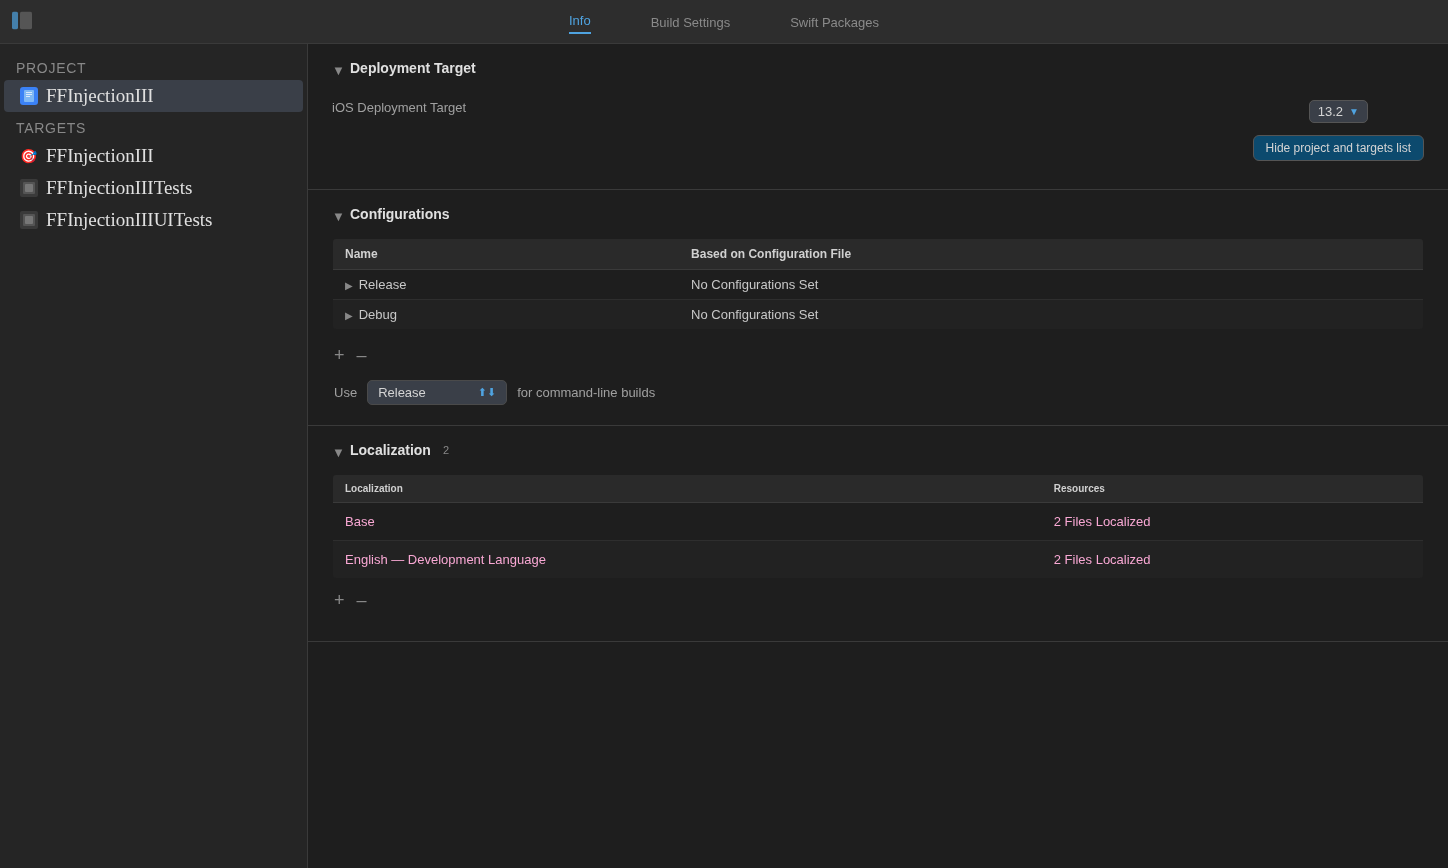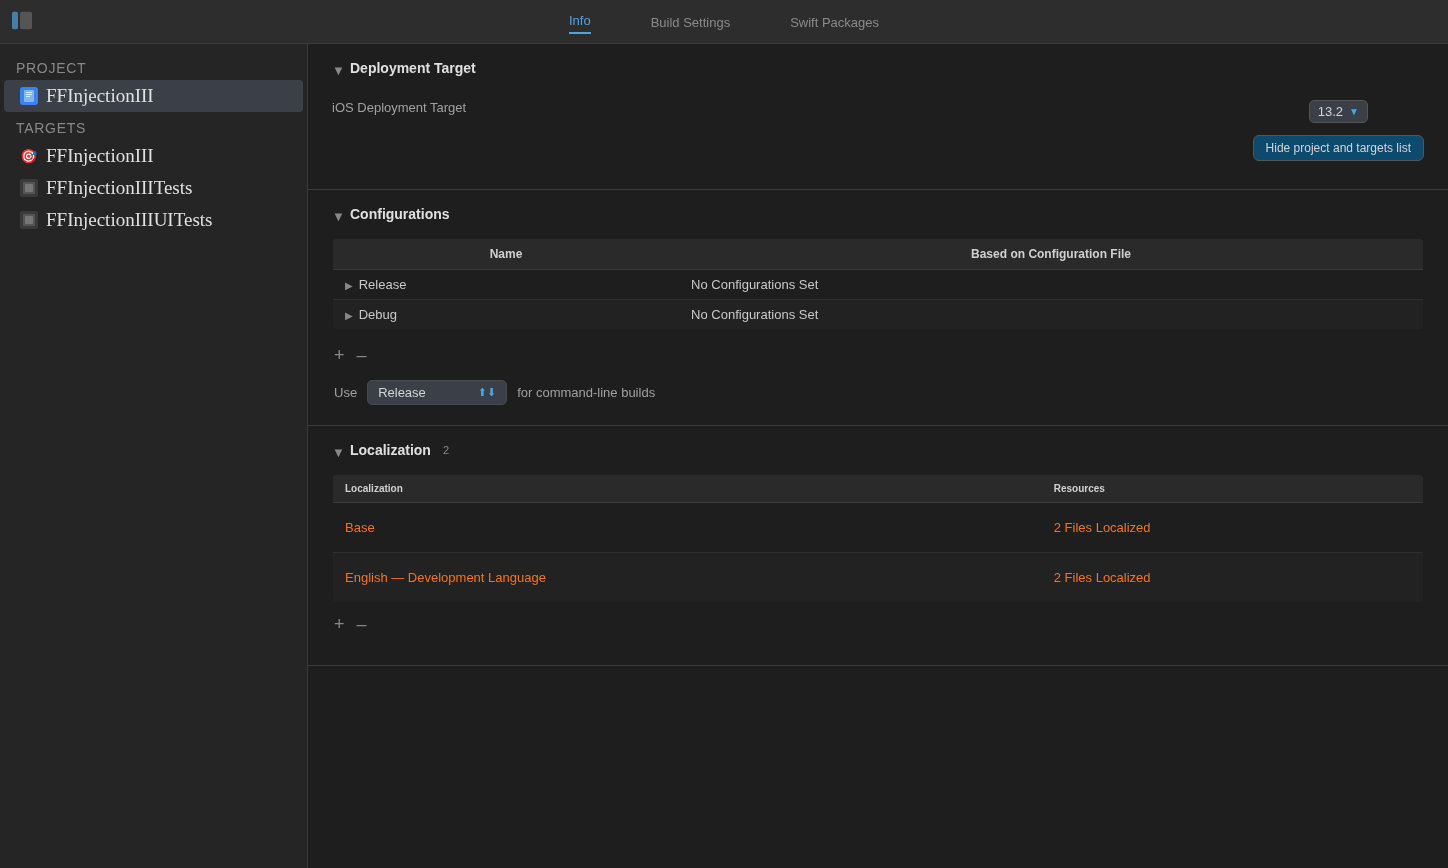--- a/index.html
+++ b/index.html
@@ -219,21 +219,21 @@
       border-radius: 4px;
       overflow: hidden;
       margin-bottom: 16px;
     }
     .config-table th {
       background: #2a2a2a;
       color: #d0d0d0;
       font-weight: 600;
       font-size: 12px;
       padding: 8px 12px;
-      text-align: center;
+      text-align: left;
       border-bottom: 1px solid #3a3a3a;
     }
     .config-table td {
       padding: 7px 12px;
       font-size: 13px;
       color: #c8c8c8;
       border-bottom: 1px solid #2e2e2e;
     }
     .config-table tr:last-child td {
       border-bottom: none;
@@ -311,23 +311,23 @@
     .local-table th {
       background: #2a2a2a;
       color: #d0d0d0;
       font-weight: 600;
       font-size: 10px;
       padding: 8px 12px;
       text-align: left;
       border-bottom: 1px solid #3a3a3a;
     }
     .local-table td {
-      padding: 17px 12px;
-      font-size: 13px;
-      color: #f97316;
+      padding: 11px 12px;
+      font-size: 13px;
+      color: #f9a8d4;
       border-bottom: 1px solid #2e2e2e;
     }
     .local-table tr:last-child td {
       border-bottom: none;
     }
     .local-table tr:nth-child(even) td {
       background: #222;
     }
     .local-table tr:nth-child(odd) td {
       background: #1e1e1e;

